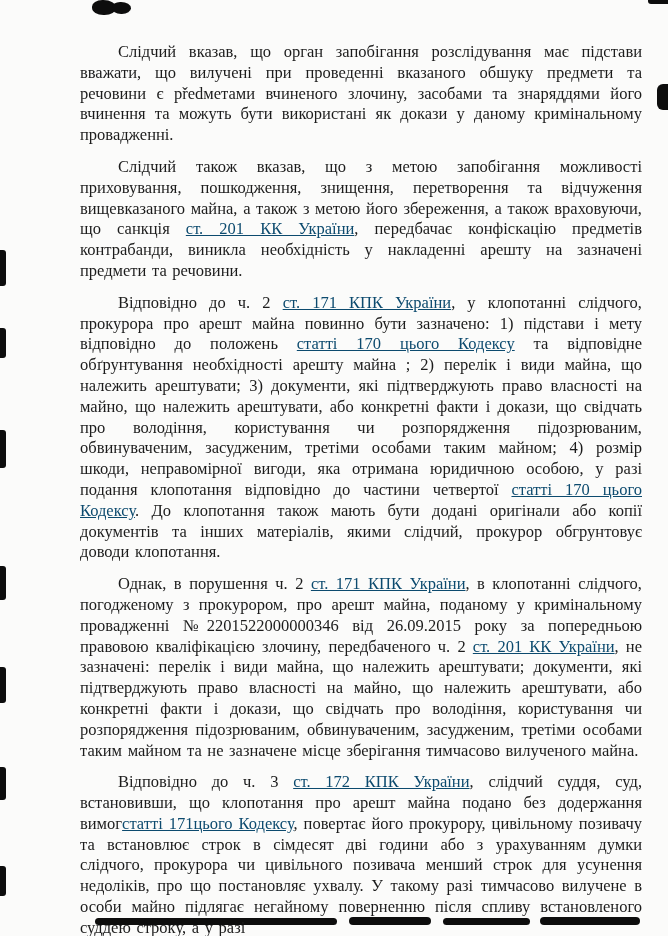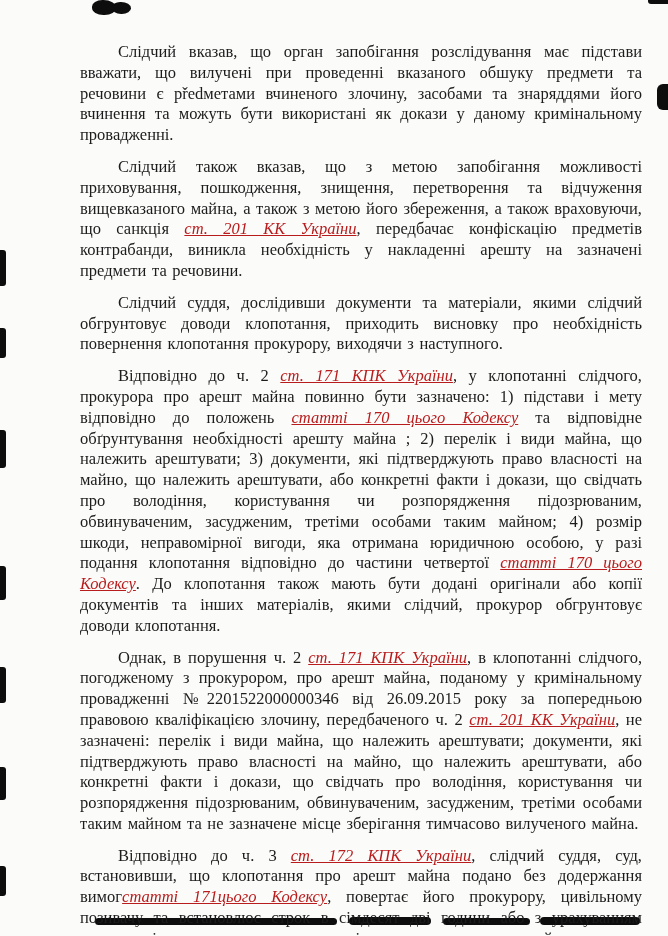--- a/index.html
+++ b/index.html
@@ -8,21 +8,21 @@
     background:#fbfbfa;
     font-family:"Liberation Serif","DejaVu Serif",serif;
   }
   .page{position:absolute;inset:0;}
   .doc{
     position:absolute;left:80px;top:42px;width:562px;
     color:#1c1c1c;font-size:16.5px;line-height:20.8px;
     text-align:justify;
   }
   .doc p{margin:0 0 11px 0;text-indent:38px;word-spacing:1.5px;}
-  a.statute{color:#b91c1c;text-decoration:underline;cursor:pointer;font-style:italic;}
+  a.statute{color:#0c4a6e;text-decoration:underline;cursor:pointer;}
   .artifact{position:absolute;background:#0d0d0d;}
   .blob{border-radius:45% 55% 50% 50%;}
   .edge-dash{left:0;width:6px;border-radius:0 3px 3px 0;}
   .bottom-dash{height:7px;border-radius:4px;}
 </style>
 </head>
 <body>
 
 <div class="page">
 
@@ -40,18 +40,17 @@
   <div class="artifact edge-dash" style="top:866px;height:30px;"></div>
 
   <div class="artifact bottom-dash" style="left:95px;top:918px;width:242px;"></div>
   <div class="artifact bottom-dash" style="left:349px;top:917px;width:82px;height:8px;"></div>
   <div class="artifact bottom-dash" style="left:443px;top:918px;width:87px;"></div>
   <div class="artifact bottom-dash" style="left:540px;top:917px;width:100px;height:8px;"></div>
 
   <div class="doc">
       <p><span>Слідчий вказав, що орган запобігання розслідування має підстави вважати, що вилучені при проведенні вказаного обшуку предмети та речовини є předметами вчиненого злочину, засобами та знаряддями його вчинення та можуть бути використані як докази у даному кримінальному провадженні.</span></p>
       <p><span>Слідчий також вказав, що з метою запобігання можливості приховування, пошкодження, знищення, перетворення та відчуження вищевказаного майна, а також з метою його збереження, а також враховуючи, що санкція </span><a class="statute" href="#">ст. 201 КК України</a><span>, передбачає конфіскацію предметів контрабанди, виникла необхідність у накладенні арешту на зазначені предмети та речовини.</span></p>
-      <p><span>Слідчий суддя, дослідивши документи та матеріали, якими слідчий обгрунтовує доводи клопотання, приходить висновку про необхідність повернення клопотання прокурору, виходячи з наступного.</span></p>
       <p><span>Відповідно до ч. 2 </span><a class="statute" href="#">ст. 171 КПК України</a><span>, у клопотанні слідчого, прокурора про арешт майна повинно бути зазначено: 1) підстави і мету відповідно до положень </span><a class="statute" href="#">статті 170 цього Кодексу</a><span> та відповідне обґрунтування необхідності арешту майна ; 2) перелік і види майна, що належить арештувати; 3) документи, які підтверджують право власності на майно, що належить арештувати, або конкретні факти і докази, що свідчать про володіння, користування чи розпорядження підозрюваним, обвинуваченим, засудженим, третіми особами таким майном; 4) розмір шкоди, неправомірної вигоди, яка отримана юридичною особою, у разі подання клопотання відповідно до частини четвертої </span><a class="statute" href="#">статті 170 цього Кодексу</a><span>. До клопотання також мають бути додані оригінали або копії документів та інших матеріалів, якими слідчий, прокурор обгрунтовує доводи клопотання.</span></p>
       <p><span>Однак, в порушення ч. 2 </span><a class="statute" href="#">ст. 171 КПК України</a><span>, в клопотанні слідчого, погодженому з прокурором, про арешт майна, поданому у кримінальному провадженні №2201522000000346 від 26.09.2015 року за попередньою правовою кваліфікацією злочину, передбаченого ч. 2 </span><a class="statute" href="#">ст. 201 КК України</a><span>, не зазначені: перелік і види майна, що належить арештувати; документи, які підтверджують право власності на майно, що належить арештувати, або конкретні факти і докази, що свідчать про володіння, користування чи розпорядження підозрюваним, обвинуваченим, засудженим, третіми особами таким майном та не зазначене місце зберігання тимчасово вилученого майна.</span></p>
       <p><span>Відповідно до ч. 3 </span><a class="statute" href="#">ст. 172 КПК України</a><span>, слідчий суддя, суд, встановивши, що клопотання про арешт майна подано без додержання вимог</span><a class="statute" href="#">статті 171цього Кодексу</a><span>, повертає його прокурору, цивільному позивачу та встановлює строк в сімдесят дві години або з урахуванням думки слідчого, прокурора чи цивільного позивача менший строк для усунення недоліків, про що постановляє ухвалу. У такому разі тимчасово вилучене в особи майно підлягає негайному поверненню після спливу встановленого суддею строку, а у разі</span></p>
     </div>
 </div>
 
 </body></html>

